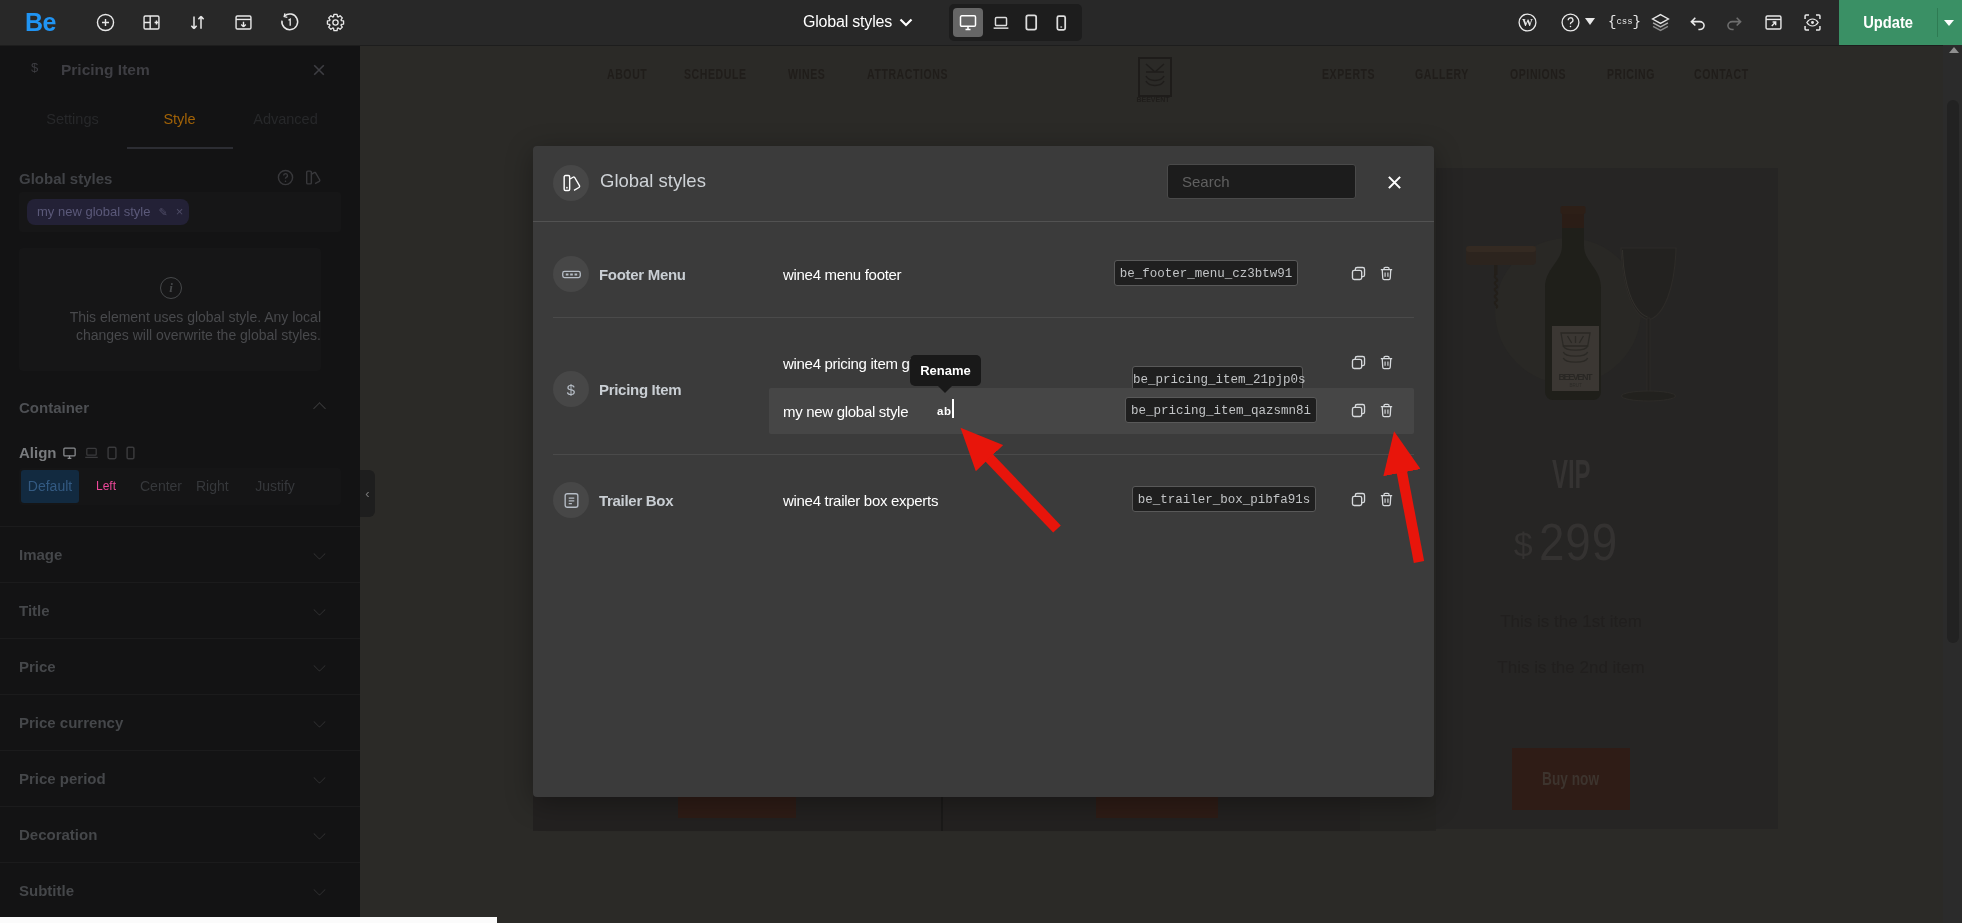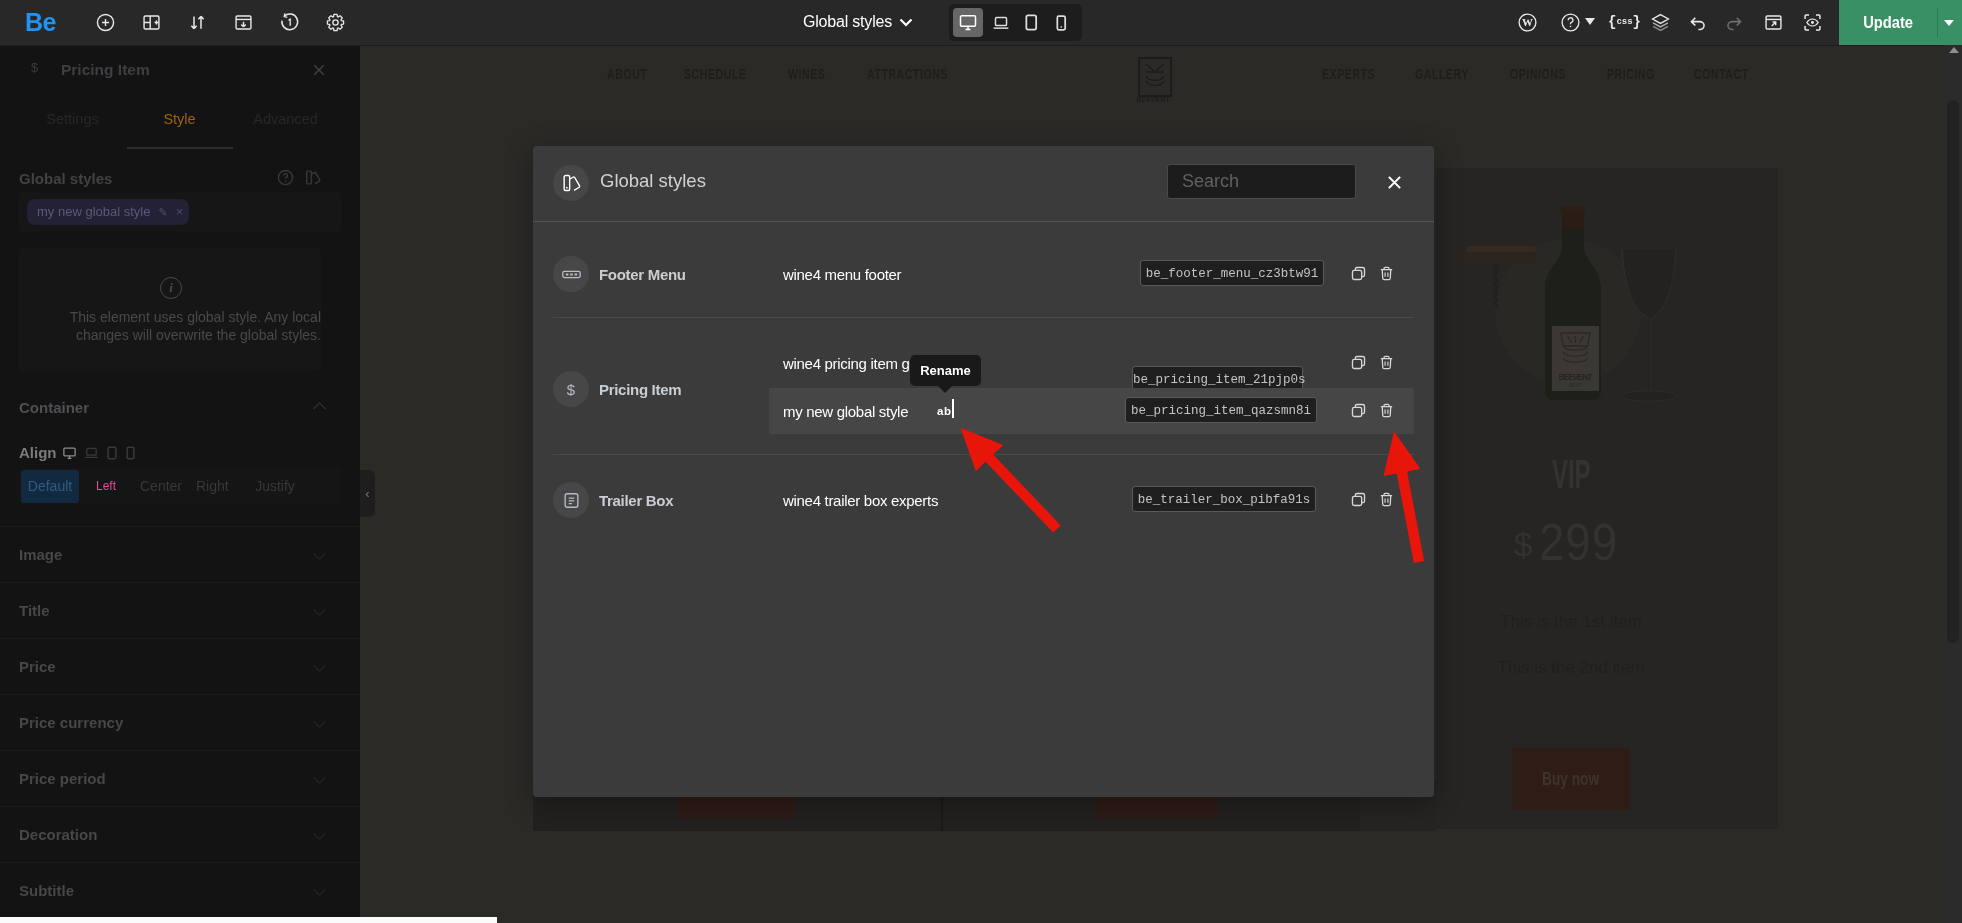--- a/index.html
+++ b/index.html
@@ -228,21 +228,21 @@
   <svg class="tbi" style="left:1517px" viewBox="0 0 24 24" fill="none">
       <circle cx="12" cy="12" r="9.6" stroke="#e9e9e9" stroke-width="1.5"></circle>
       <text x="12" y="16.3" text-anchor="middle" font-family="Liberation Serif" font-size="12.5" font-weight="bold" fill="#e9e9e9">W</text>
     </svg>
   <svg class="tbi" style="left:1560px" viewBox="0 0 24 24" fill="none" stroke="#e9e9e9" stroke-width="1.5">
       <circle cx="12" cy="12" r="9.6"></circle>
       <path d="M9.4 9.3a2.7 2.7 0 1 1 3.7 2.5c-.8.35-1.1.8-1.1 1.7v.4"></path>
       <circle cx="12" cy="16.6" r=".9" fill="#e9e9e9" stroke="none"></circle>
     </svg>
   <div class="abs" style="left:1585px;top:18px;width:0;height:0;border-left:5px solid transparent;border-right:5px solid transparent;border-top:7px solid #e9e9e9"></div>
-  <div class="abs" style="left:1608px;top:14px;color:#e9e9e9;font-size:14px;font-family:'Liberation Mono',monospace;font-weight:bold">{<span style="font-size:9px;vertical-align:2px">css</span>}</div>
+  <div class="abs" style="left:1608px;top:14px;color:#e9e9e9;font-size:14px;font-family:'Liberation Mono',monospace;font-weight:normal">{<span style="font-size:9px;vertical-align:2px">css</span>}</div>
   <svg class="tbi" style="left:1650px" viewBox="0 0 24 24" fill="none">
       <path d="M12 3L21 8l-9 5-9-5z" stroke="#e9e9e9" stroke-width="1.6"></path>
       <path d="M3.5 12.5L12 17l8.5-4.5" stroke="#b0b0b0" stroke-width="1.6"></path>
       <path d="M3.5 16.5L12 21l8.5-4.5" stroke="#8a8a8a" stroke-width="1.6"></path>
     </svg>
   <svg class="tbi" style="left:1687px" viewBox="0 0 24 24" fill="none" stroke="#e9e9e9" stroke-width="1.8">
       <path d="M9.5 6.5L5 11l4.5 4.5M5 11h9.5a5 4.5 0 0 1 0 9H13"></path>
     </svg>
   <svg class="tbi" style="left:1724px" viewBox="0 0 24 24" fill="none" stroke="#6e6e6e" stroke-width="1.8">
       <path d="M14.5 6.5L19 11l-4.5 4.5M19 11H9.5a5 4.5 0 0 0 0 9H11"></path>
@@ -268,34 +268,34 @@
 
   <div class="abs" style="left:0;top:75px;width:901px;height:1px;background:#525252"></div>
   <div class="mcirc" style="left:20px;top:19px">
     <svg width="20" height="20" viewBox="0 0 24 24" fill="none" stroke="#fff" stroke-width="1.7">
         <rect x="3.8" y="3" width="6.6" height="18" rx="1.6"></rect>
         <path d="M10.8 7.2l3.6-2.1a1.6 1.6 0 0 1 2.2.6l5.5 9.5a1.6 1.6 0 0 1-.6 2.2l-5.9 3.4" stroke-linejoin="round"></path>
         <circle cx="7.1" cy="17.6" r="1" fill="#fff" stroke="none"></circle>
       </svg>
   </div>
   <div class="abs" style="left:67px;top:24px;font-size:18.5px;color:#ced2d6">Global styles</div>
-  <div class="abs" style="left:634px;top:18px;width:173px;height:33px;background:#1c1c1c;border:1px solid #4a4a4a;border-radius:3px;color:#606060;font-size:18px;line-height:33px;padding-left:14px">Search</div>
+  <div class="abs" style="left:634px;top:18px;width:173px;height:33px;background:#1c1c1c;border:1px solid #4a4a4a;border-radius:3px;color:#606060;font-size:15px;line-height:33px;padding-left:14px">Search</div>
   <svg class="abs" style="left:854px;top:29px;width:15px;height:15px" viewBox="0 0 16 16" stroke="#fff" stroke-width="2.2">
       <path d="M2 2l12 12M14 2L2 14"></path>
     </svg>
 
   <div class="mcirc" style="left:20px;top:110px">
     <svg width="21" height="21" viewBox="0 0 24 24" fill="none" stroke="#b6bdc6" stroke-width="1.5">
         <rect x="2" y="8.5" width="20" height="7" rx="2"></rect>
         <path d="M5.5 12h3M10.5 12h3M15.5 12h3" stroke-width="2.2"></path>
       </svg>
   </div>
   <div class="mrow-label" style="left:66px;top:120px">Footer Menu</div>
   <div class="mrow-name" style="left:250px;top:120px">wine4 menu footer</div>
-  <div class="chip" style="left:607px;top:114px;width:184px">be_footer_menu_cz3btw91</div>
+  <div class="chip" style="left:581px;top:114px;width:184px">be_footer_menu_cz3btw91</div>
   <svg class="abs" style="left:817px;top:119px;width:17px;height:17px" viewBox="0 0 24 24" fill="none" stroke="#d6d9dc" stroke-width="1.9">
       <rect x="7.5" y="3.5" width="13" height="13" rx="2.5"></rect>
       <rect x="3.5" y="7.5" width="13" height="13" rx="2.5" fill="#3b3b3b"></rect>
     </svg>
   <svg class="abs" style="left:845px;top:119px;width:17px;height:17px" viewBox="0 0 24 24" fill="none" stroke="#d6d9dc" stroke-width="1.8">
       <path d="M4 6.5h16M8.5 6.5V5a1.8 1.8 0 0 1 1.8-1.8h3.4A1.8 1.8 0 0 1 15.5 5v1.5"></path>
       <path d="M6 6.5l.7 12.2A2 2 0 0 0 8.7 20.5h6.6a2 2 0 0 0 2-1.8L18 6.5"></path>
       <path d="M10 10.5v6M14 10.5v6" stroke-width="1.6"></path>
     </svg>
   <div class="abs" style="left:20px;top:171px;width:861px;height:1px;background:#4a4a4a"></div>

